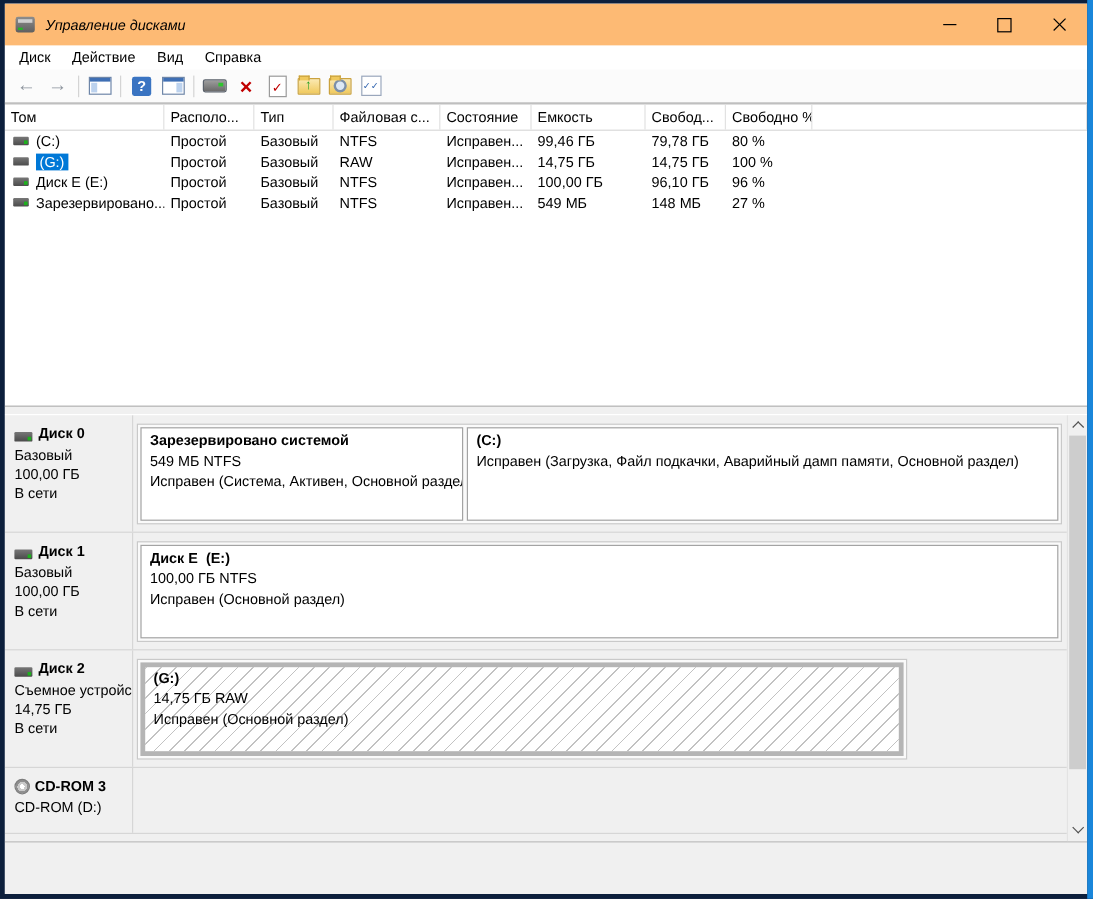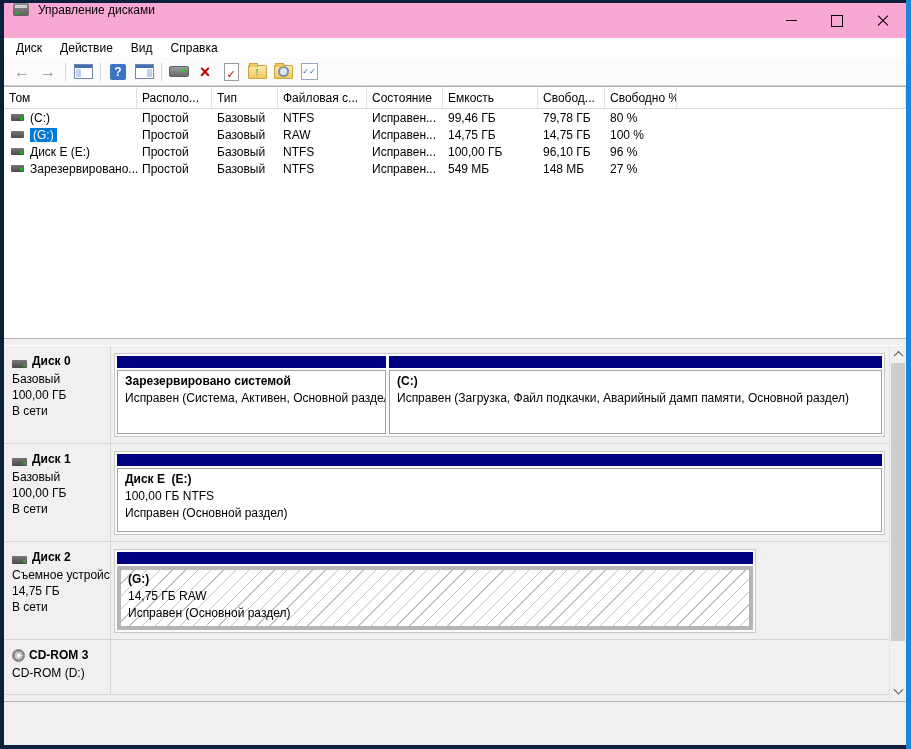--- a/index.html
+++ b/index.html
@@ -2,21 +2,21 @@
 <html lang="ru"><head>
 <meta charset="utf-8">
 <style>
   html,body{margin:0;padding:0;}
   body{width:911px;height:749px;font-family:"Liberation Sans","DejaVu Sans",sans-serif;font-size:12px;color:#000;background:#0c1f3c;overflow:hidden;}
   .frame{position:relative;width:911px;height:749px;background:#0c1f3c;}
   .edge-right{position:absolute;right:0;top:0;width:5px;height:100%;background:#1986da;}
   .window{position:absolute;left:4px;top:3px;width:902px;height:742px;background:#fff;display:flex;flex-direction:column;overflow:hidden;}
 
   
-  .titlebar{height:35px;background:#f9a8d4;display:flex;flex:0 0 auto;}
+  .titlebar{height:35px;background:#fdba74;display:flex;align-items:center;flex:0 0 auto;font-style:italic;}
   .app-icon{width:16px;height:13px;margin:0 9px 0 9px;position:relative;background:linear-gradient(#8d8d8d,#5f5f5f);border-radius:2px;}
   .app-icon::before{content:"";position:absolute;left:2px;top:2px;right:2px;height:3px;background:#cfcfcf;}
   .app-icon::after{content:"";position:absolute;left:2px;bottom:2px;width:4px;height:2px;background:#27b327;}
   .title-text{font-size:12px;}
   .win-controls{margin-left:auto;display:flex;align-items:center;height:100%;}
   .wbtn{width:46px;height:100%;display:flex;align-items:center;justify-content:center;}
   .glyph-min{width:11px;height:1px;background:#000;}
   .glyph-max{width:10px;height:10px;border:1px solid #000;}
   .glyph-close{position:relative;width:12px;height:12px;}
   .glyph-close::before,.glyph-close::after{content:"";position:absolute;left:-1px;top:5px;width:14px;height:1px;background:#000;}
@@ -68,21 +68,21 @@
   .h98{height:98px;} .h55{height:55px;}
   .dlabel{width:107px;flex:0 0 auto;border-right:1px solid #d6d6d6;padding:8px 0 0 8px;overflow:hidden;white-space:nowrap;box-sizing:border-box;}
   .dtitle{display:flex;align-items:flex-end;font-weight:bold;margin-bottom:3px;}
   .hdd2{display:inline-block;width:15px;height:8px;background:linear-gradient(#777,#4a4a4a);border-radius:1px;position:relative;margin-right:5px;flex:0 0 auto;}
   .hdd2::after{content:"";position:absolute;right:1px;bottom:1px;width:3px;height:3px;background:#1db01d;}
   .cd-ico{display:inline-block;width:13px;height:13px;border-radius:50%;background:radial-gradient(circle,#ffffff 0 2px,#c9c9c9 2px 4px,#8f8f8f 4px 6px);border:1px solid #7d7d7d;margin-right:4px;flex:0 0 auto;box-sizing:border-box;}
   .dline{line-height:16px;}
   .dgraphic{flex:1;padding:7px 21px 0 3px;box-sizing:border-box;}
   .dstrip{border:1px solid #c9c9c9;background:#fafafa;padding:2px;display:flex;gap:3px;height:84px;box-sizing:border-box;}
   .dstrip.fit{width:642px;}
-  .part{display:flex;flex-direction:column;box-sizing:border-box;}
+  .part{display:flex;flex-direction:row;box-sizing:border-box;}
   .flex1{flex:1;}
   .pbar{height:12px;flex:0 0 auto;margin-bottom:2px;}
   .pbody{flex:1;border:1px solid #a3a3a3;background:#fff;padding:2px 4px 0 7px;overflow:hidden;white-space:nowrap;}
   .pbody.hatch{border:4px solid #b5b5b5;background-color:#fff;background-image:repeating-linear-gradient(135deg,#c2c2c2 0 1px,transparent 1px 9px);padding:1px 4px 0 7px;}
   .pname{font-weight:bold;line-height:17px;white-space:pre;}
   .pline{line-height:17px;}
 
   
   .vscroll{position:absolute;right:0;top:0;width:17px;height:100%;background:#f0f0f0;border-left:1px solid #e3e3e3;box-sizing:border-box;}
   .sbtn{height:17px;display:flex;align-items:center;justify-content:center;}
@@ -260,20 +260,21 @@
         <div class="dline">Базовый</div>
         <div class="dline">100,00 ГБ</div>
         <div class="dline">В сети</div>
       </div>
       <div class="dgraphic">
         <div class="dstrip">
           <div class="part" style="width:269px">
             <div class="pbar" style="background: rgb(0, 0, 128);"></div>
             <div class="pbody">
               <div class="pname">Зарезервировано системой</div>
+              <div class="pline">549 МБ NTFS</div>
               <div class="pline">Исправен (Система, Активен, Основной раздел</div>
             </div>
           </div>
           <div class="part flex1">
             <div class="pbar" style="background: rgb(0, 0, 128);"></div>
             <div class="pbody">
               <div class="pname">(C:)</div>
               <div class="pline">Исправен (Загрузка, Файл подкачки, Аварийный дамп памяти, Основной раздел)</div>
             </div>
           </div>

